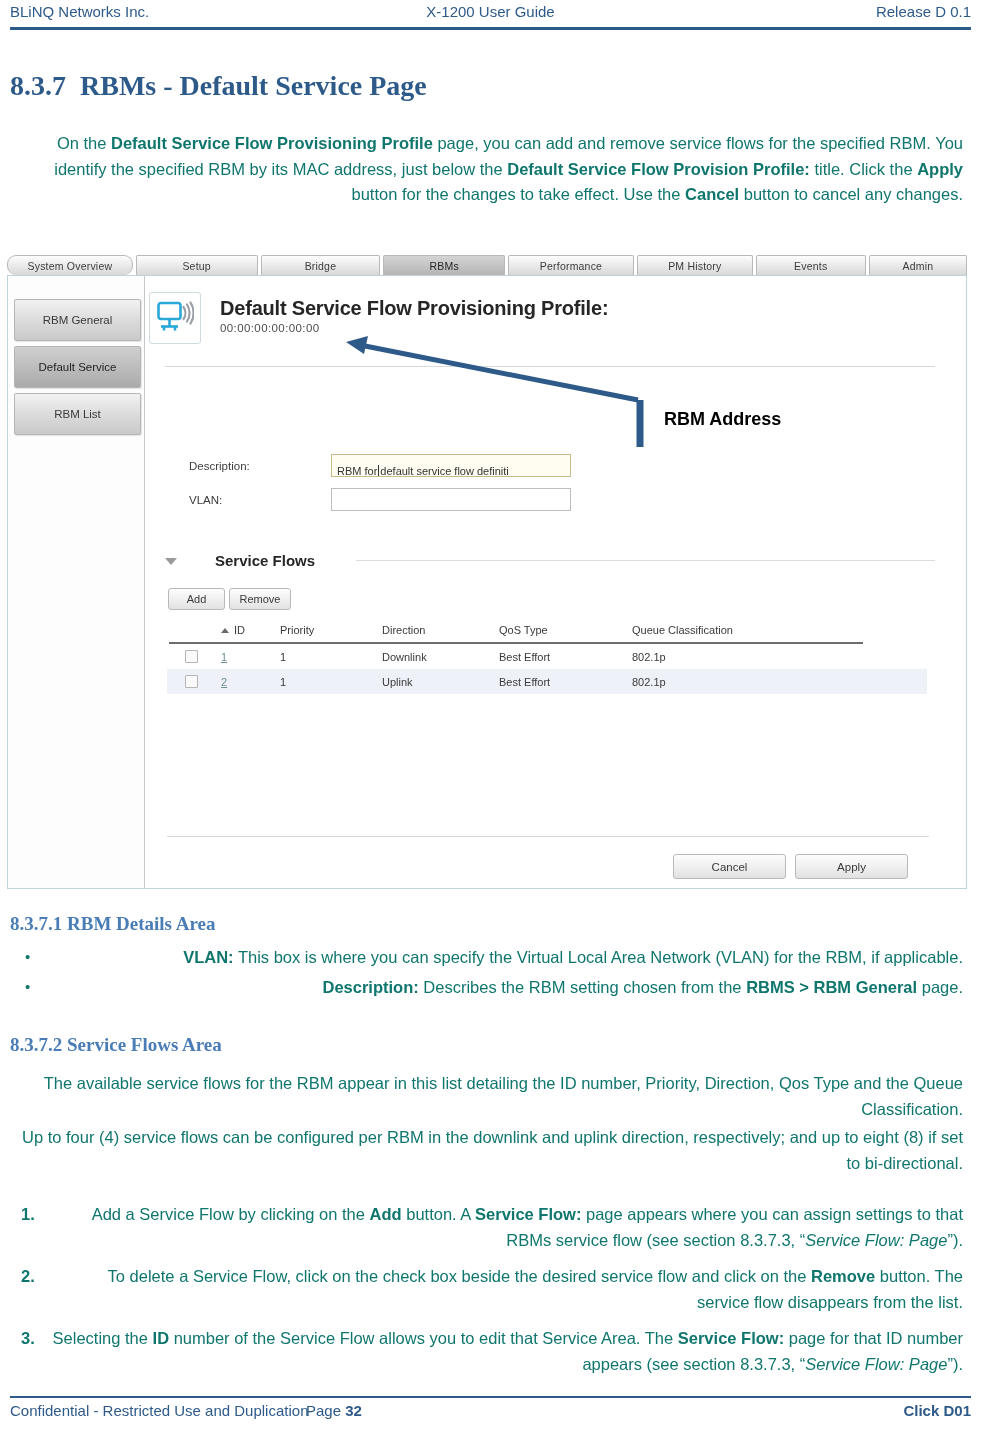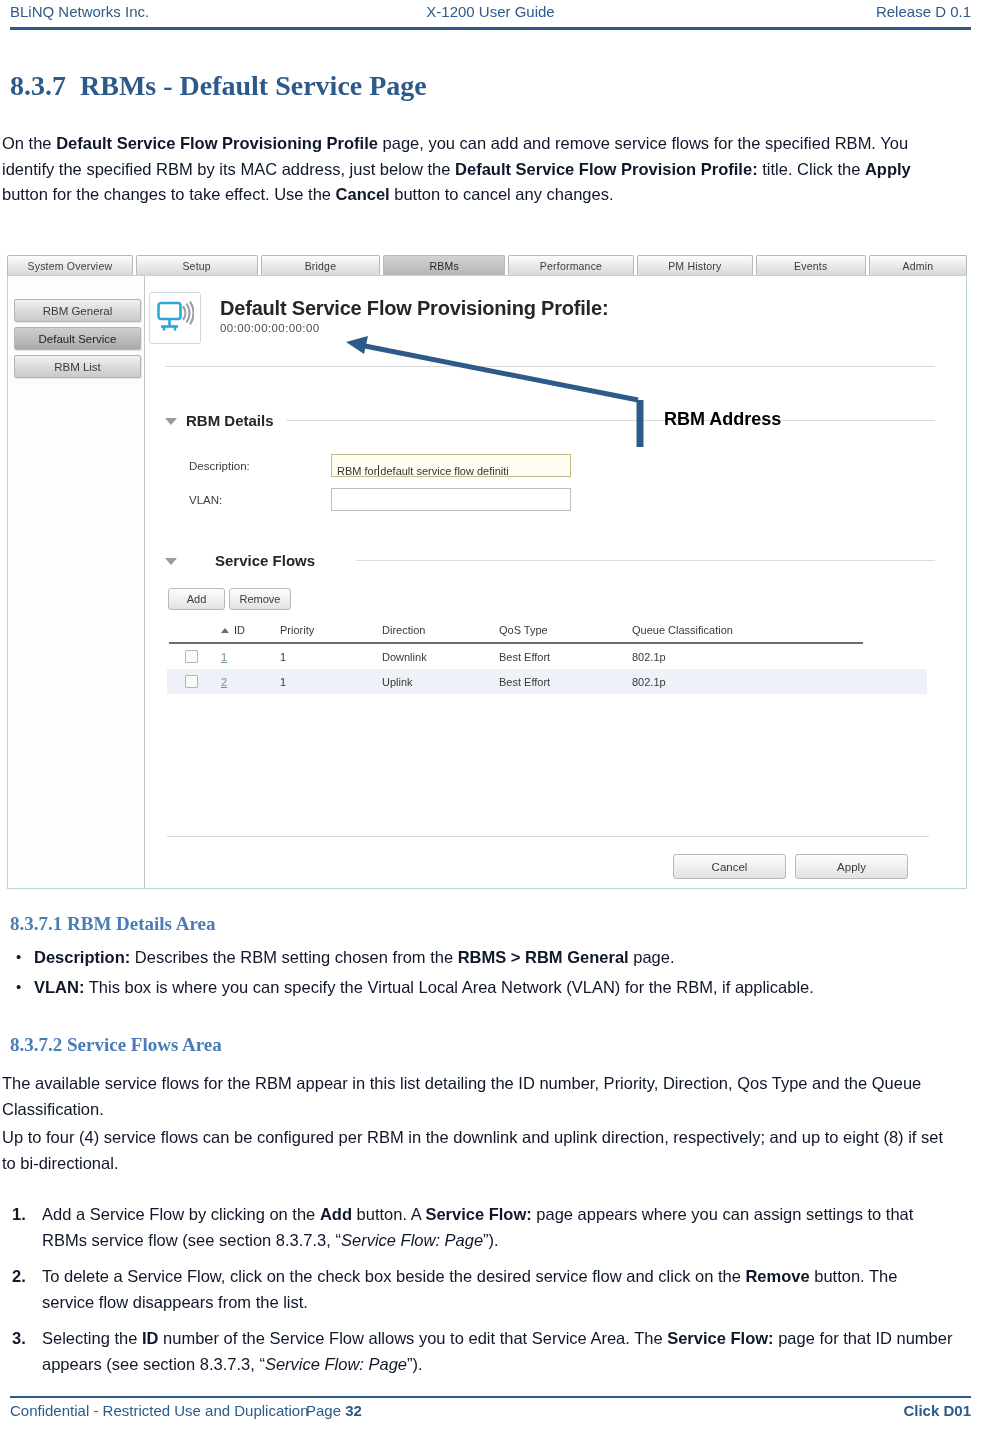--- a/index.html
+++ b/index.html
@@ -33,23 +33,23 @@
     font-weight:bold; font-size:28px; color:#2e5a8a;
     letter-spacing:0px;
   }
   .h2 .num { margin-right:14px; }
   .h3 {
     font-family:"Liberation Serif", serif;
     font-weight:bold; font-size:19px; color:#4a7cb5;
     position:absolute; left:10px; width:900px;
   }
   .para {
-    position:absolute; left:2px; width:952px;
-    font-size:16.5px; line-height:25.5px; color:#0f172a;
-    text-align:left;
+    position:absolute; left:11px; width:952px;
+    font-size:16.5px; line-height:25.5px; color:#0f766e;
+    text-align:right;
   }
   .para b, .li b { font-weight:bold; }
   .para i, .li i { font-style:italic; }
 
   ul.bullets { list-style:none; margin:0; padding:0; }
   ul.bullets li {
     position:relative; padding-left:32px;
     font-size:16.5px; line-height:25.5px; margin-bottom:4px;
   }
   ul.bullets li:before {
@@ -76,42 +76,42 @@
   }
   .tab {
     height:20px;
     background: linear-gradient(#fdfdfd 0%, #ececec 45%, #d8d8d8 100%);
     border:1px solid #b9b9b9; border-bottom:none;
     border-radius:2px 2px 0 0;
     font-size:10.5px; color:#3c3c3c;
     display:flex; align-items:center; justify-content:center;
     letter-spacing:0.2px;
   }
-  .tab.t0 { width:128px; }
+  .tab.t0 { width:128px;border-radius:9px; }
   .tab.t1 { width:124px; }
   .tab.t2 { width:122px; }
   .tab.t3 { width:124px; background:linear-gradient(#d3d3d3 0%, #c3c3c3 55%, #b4b4b4 100%); color:#262626; }
   .tab.t4 { width:128px; }
   .tab.t5 { width:118px; }
   .tab.t6 { width:112px; }
   .tab.t7 { width:100px; }
 
   .app-body {
     position:absolute; left:0; top:20px; width:960px; height:614px;
     border:1px solid #bcd4dd; background:#fff;
     display:flex;
   }
   .sidebar {
     width:137px; height:100%;
     border-right:1px solid #c6c6c6;
     background:#fdfdfd;
     padding-top:23px;
   }
   .side-item {
-    height:23px; margin:0 3px 5px 6px;
+    height:42px; margin:0 3px 5px 6px;
     background: linear-gradient(#f2f2f2 0%, #dcdcdc 50%, #c9c9c9 100%);
     border:1px solid #b5b5b5; border-radius:2px;
     font-size:11.5px; color:#3a3a3a;
     display:flex; align-items:center; justify-content:center;
     box-shadow:1px 1px 1px rgba(0,0,0,0.10);
   }
   .side-item.active {
     background: linear-gradient(#cfcfcf 0%, #bdbdbd 50%, #aaaaaa 100%);
     color:#242424;
   }
@@ -256,25 +256,20 @@
           </svg>
         </div>
         <div class="title-text">
           <div class="title-main">Default Service Flow Provisioning Profile:</div>
           <div class="title-mac">00:00:00:00:00:00</div>
         </div>
       </div>
 
       <div class="hr-line" style="top:90px;"></div>
 
-      <div class="section-hd" style="left:20px; top:136px;">
-        <span class="caret"></span>
-        <span class="sh-label">RBM Details</span>
-        <span class="sh-rule"></span>
-      </div>
 
       <div class="field-label" style="left:44px; top:184px;">Description:</div>
       <div class="field-box focused" style="left:186px; top:178px; width:240px;"><span class="sp-underline">RBM for</span><span class="caret-bar"></span><span>default service flow definiti</span></div>
 
       <div class="field-label" style="left:44px; top:218px;">VLAN:</div>
       <div class="field-box" style="left:186px; top:212px; width:240px;"></div>
 
       <div class="section-hd" style="left:20px; top:276px;gap:29px;">
         <span class="caret"></span>
         <span class="sh-label">Service Flows</span>
@@ -331,24 +326,24 @@
   <line x1="638" y1="400" x2="360" y2="345" stroke="#2e5a8a" stroke-width="5"></line>
   <polygon points="346,342 368,336 364,354" fill="#2e5a8a"></polygon>
 </svg>
 <div class="annot-label">RBM Address</div>
 
 <div class="h3" style="top:913px;">8.3.7.1 RBM Details Area</div>
 
 <div class="para" style="top:945px; width:952px;">
   <ul class="bullets">
     <li>
+      <b>VLAN:</b><span> This box is where you can specify the Virtual Local Area Network (VLAN) for the RBM, if applicable.</span>
+    </li>
+    <li>
       <b>Description:</b><span> Describes the RBM setting chosen from the </span><b>RBMS &gt; RBM General</b><span> page.</span>
-    </li>
-    <li>
-      <b>VLAN:</b><span> This box is where you can specify the Virtual Local Area Network (VLAN) for the RBM, if applicable.</span>
     </li>
   </ul>
 </div>
 
 <div class="h3" style="top:1034px;">8.3.7.2 Service Flows Area</div>
 
 <div class="para" style="top:1071px;">The available service flows for the RBM appear in this list detailing the ID number, Priority, Direction, Qos Type and the Queue Classification.</div>
 <div class="para" style="top:1125px;">Up to four (4) service flows can be configured per RBM in the downlink and uplink direction, respectively; and up to eight (8) if set to bi-directional.</div>
 
 <div class="para" style="top:1202px;">

